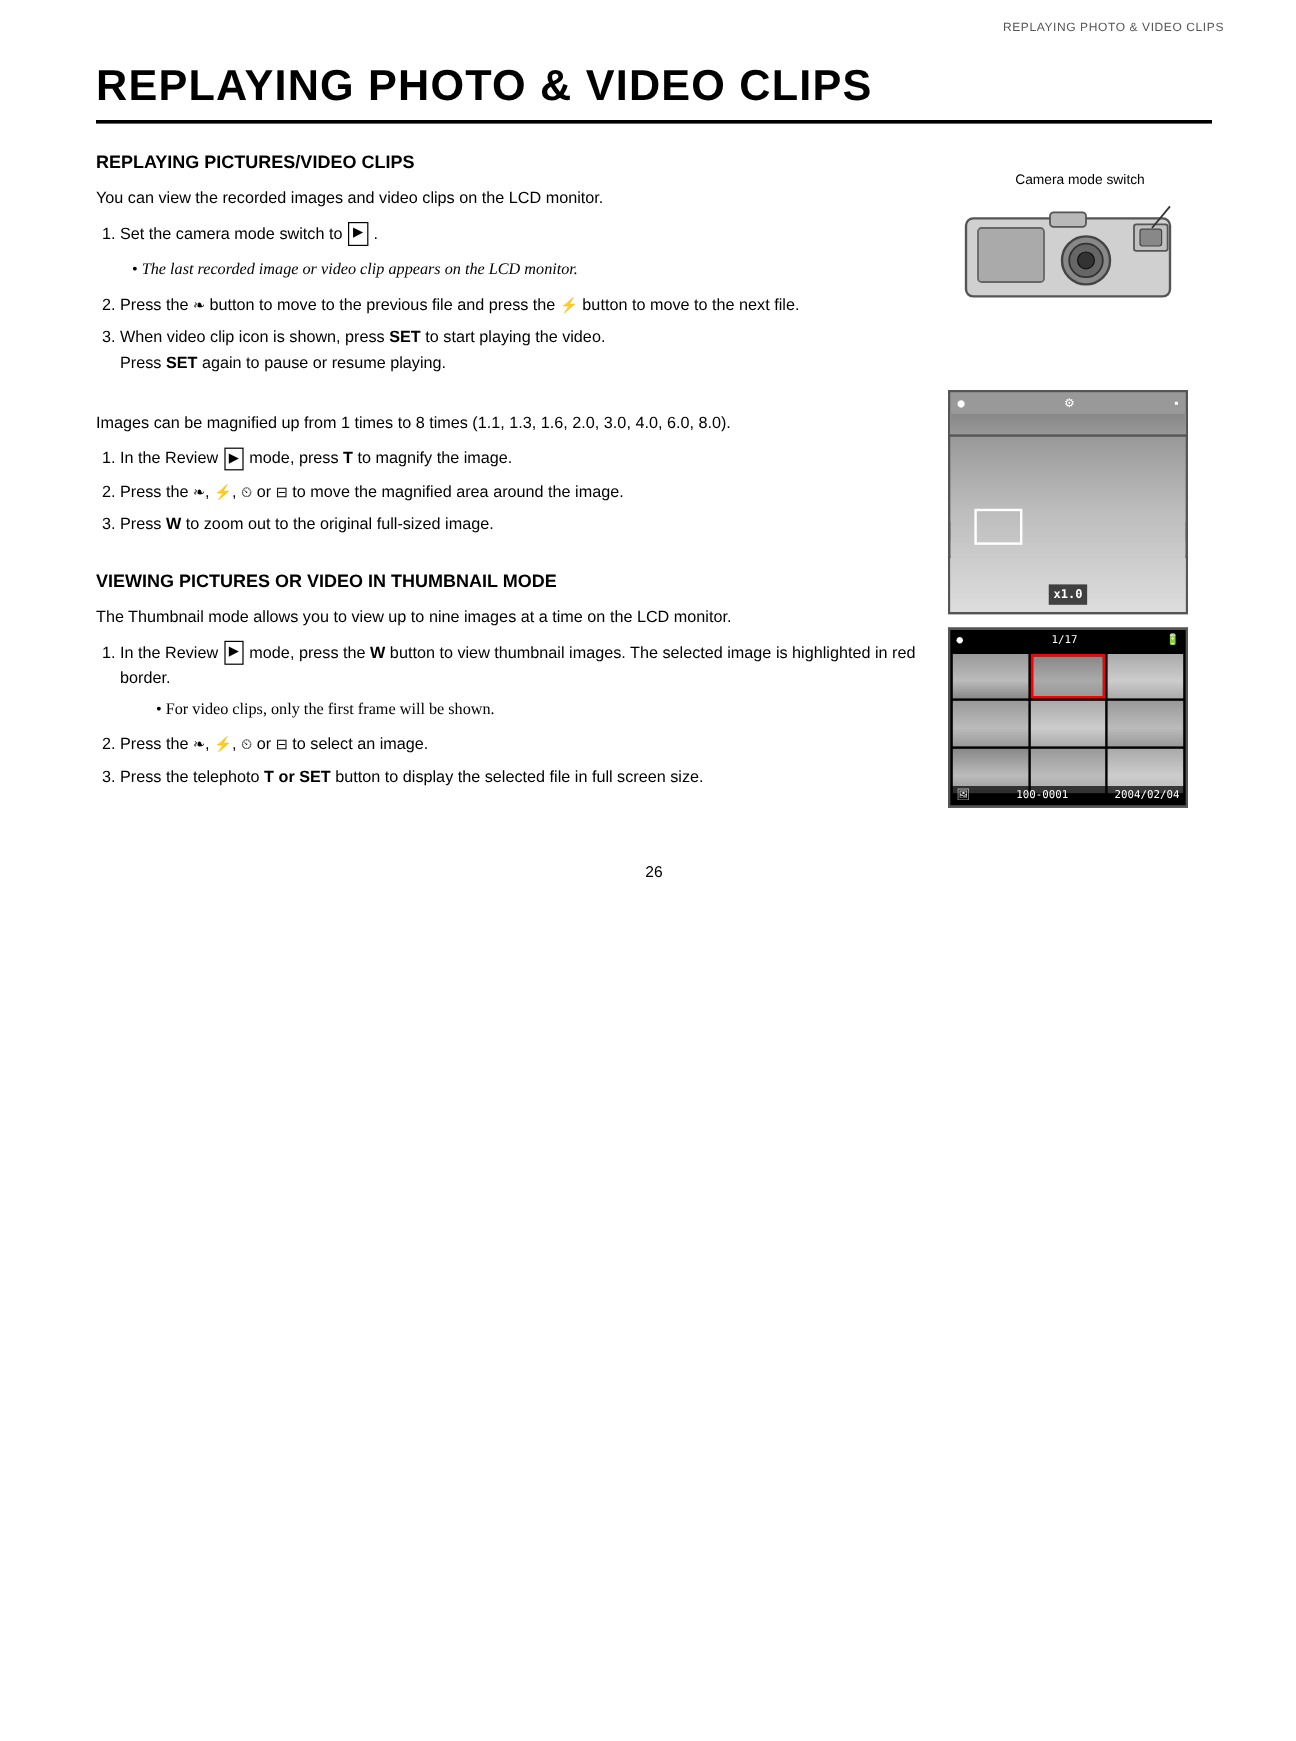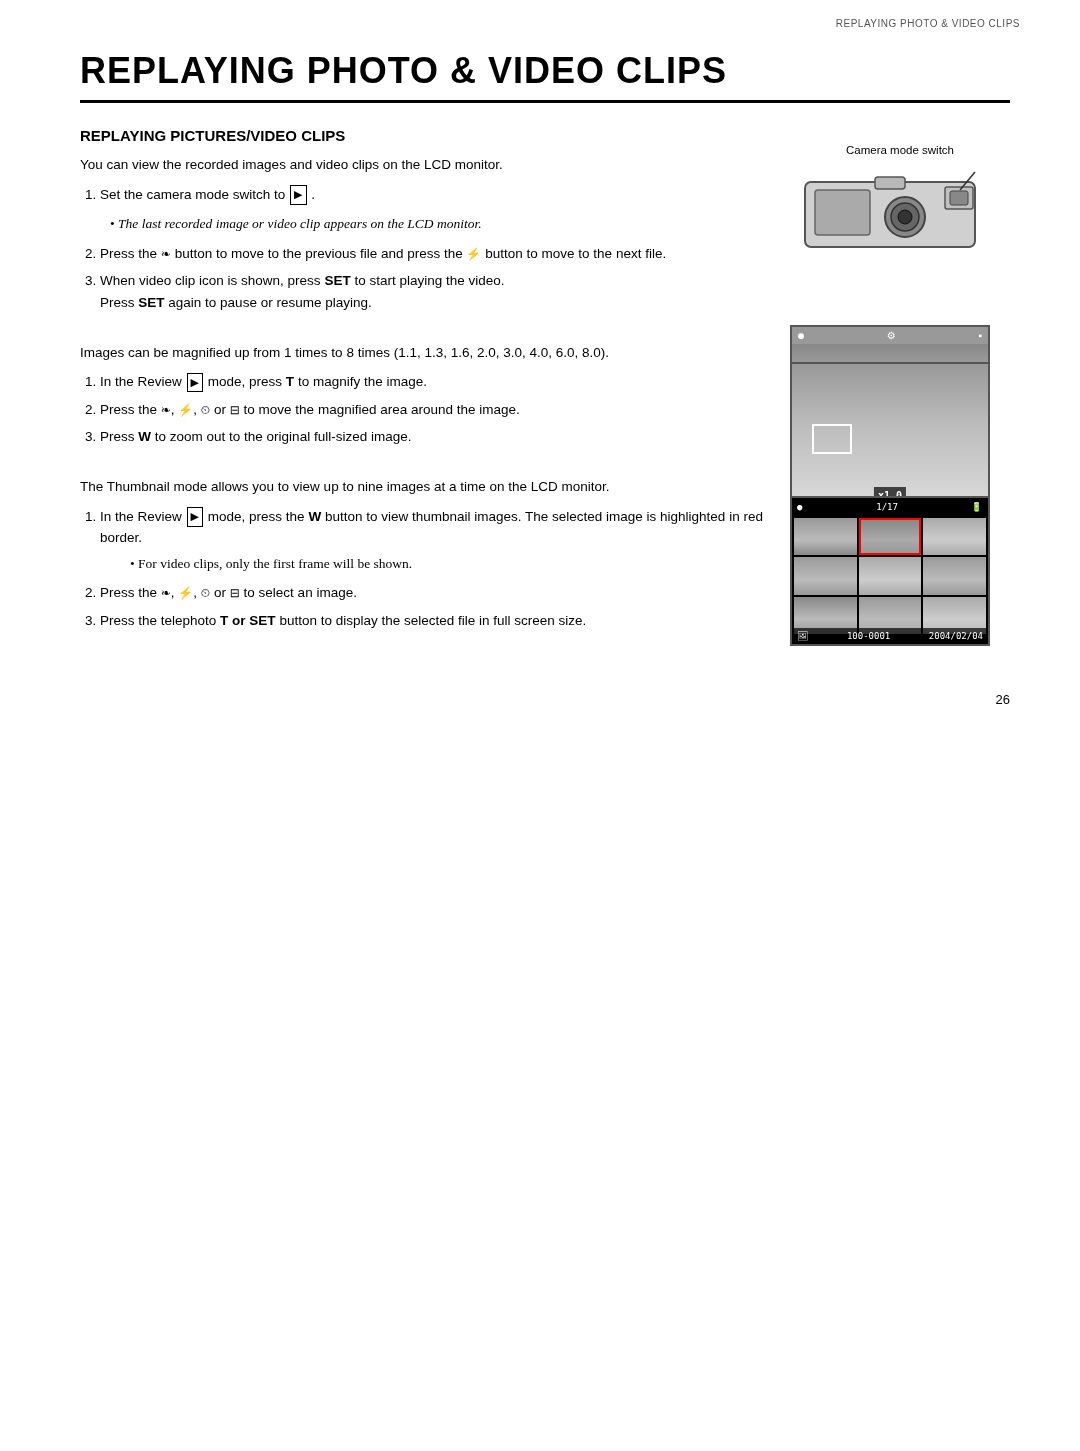--- a/index.html
+++ b/index.html
@@ -438,20 +438,21 @@
           <div class="zoom-label">x1.0</div>
 
           <div style="position:absolute; bottom:-18px; left:50%; transform:translateX(-50%); font-size:18px; color:#000;">▼</div>
         </div>
         <div class="zoom-caption" style="margin-top: 22px; font-size:11px; letter-spacing:0.5px;">The zoom factor is shown</div>
       </div>
     </div>
   </div>
 
   <div class="section" style="margin-top: 20px;">
+    <div class="section-title">VIEWING PICTURES OR VIDEO IN THUMBNAIL MODE</div>
 
     <div class="section-with-image">
       <div class="section-content-left">
         <p class="body-text">The Thumbnail mode allows you to view up to nine images at a time on the LCD monitor.</p>
 
         <ol class="numbered-list">
           <li>
             <span>In the Review</span>
             <span class="review-icon">▶</span>
             <span>mode, press the</span>
@@ -502,15 +503,15 @@
           <div class="thumb-bottom-bar">
             <span>🖼</span>
             <span>100-0001</span>
             <span>2004/02/04</span>
           </div>
         </div>
       </div>
     </div>
   </div>
 
-  <div class="page-number" style="margin-top: 60px; text-align: right;">26</div>
+  <div class="page-number" style="margin-top: 60px;">26</div>
 
 </div>
 
 </body></html>

